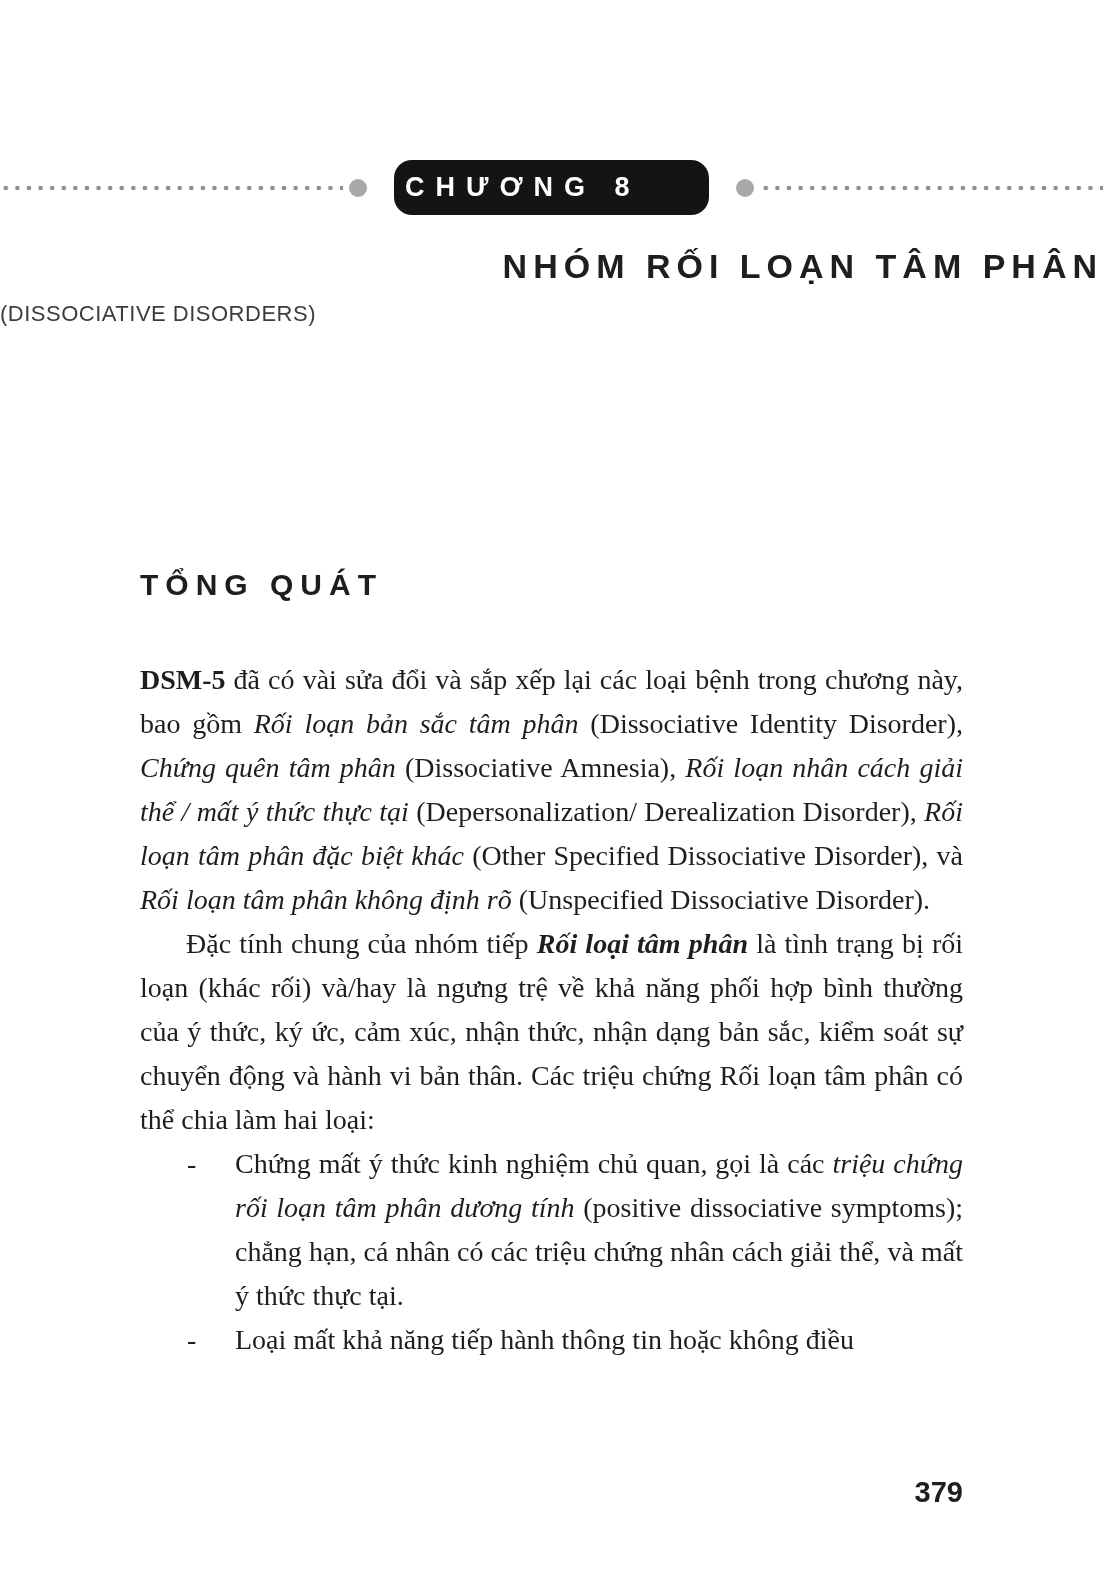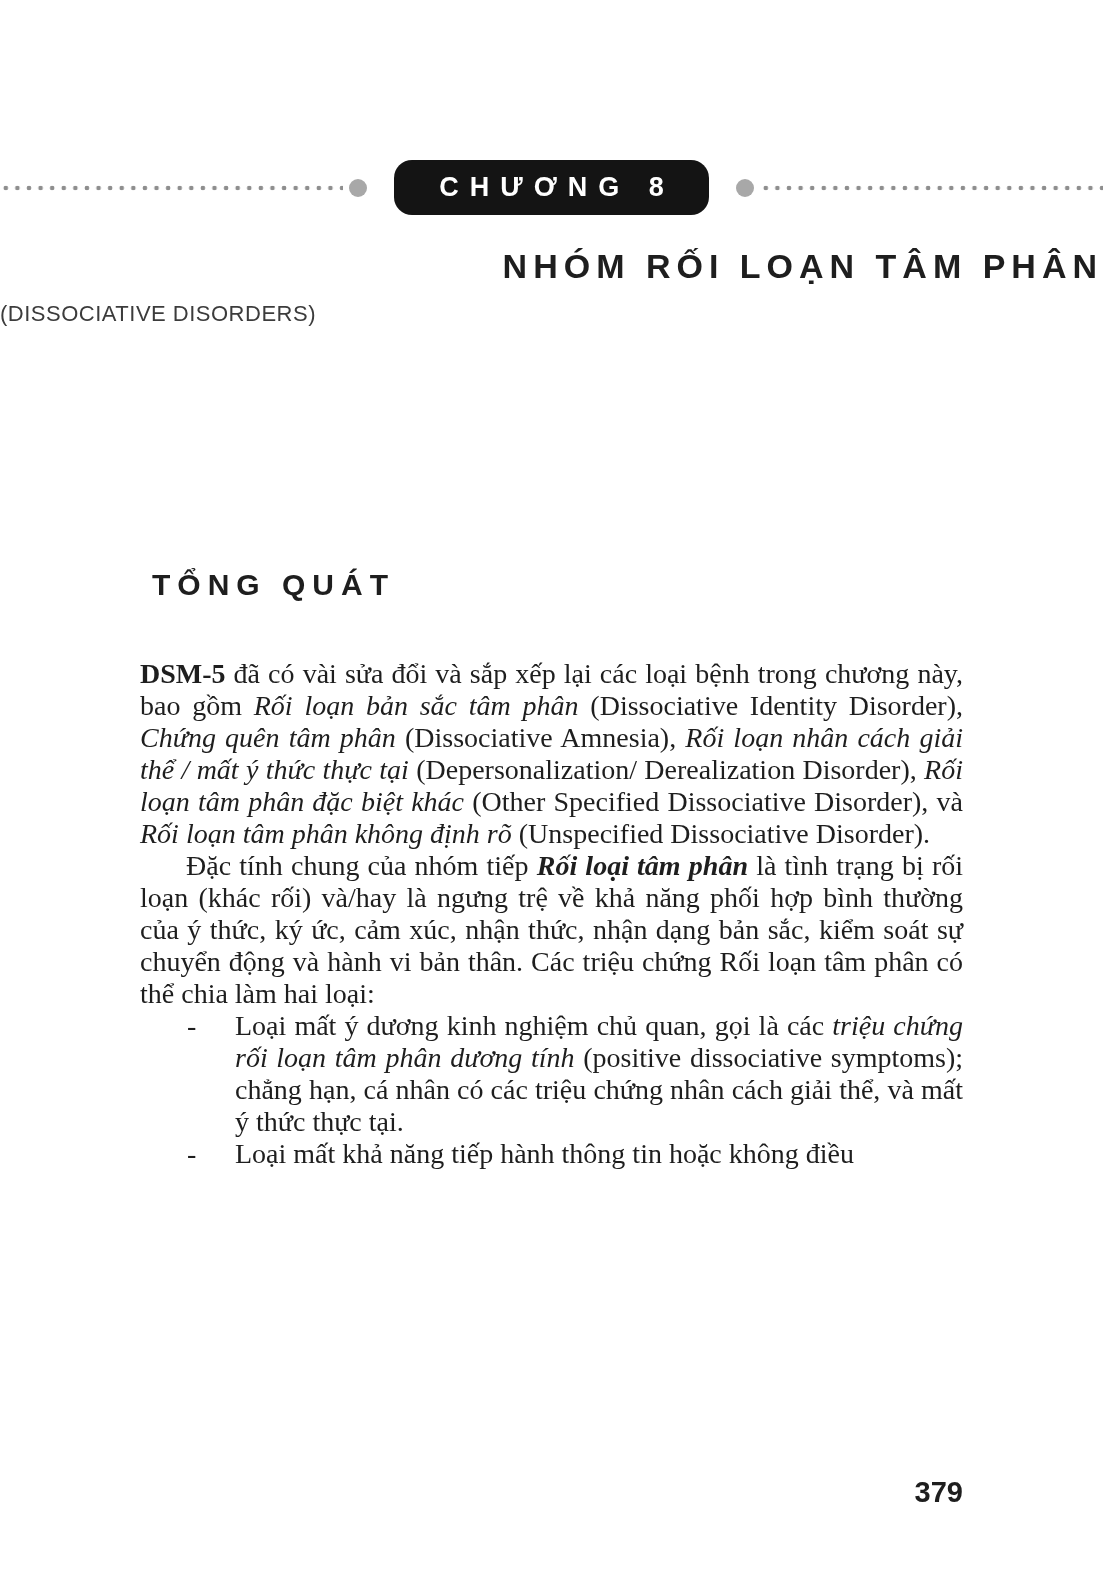--- a/index.html
+++ b/index.html
@@ -43,21 +43,21 @@
     flex:0 0 auto;
   }
   .rule-left .big-dot{margin-left:6px;}
   .rule-right .big-dot{margin-right:6px;}
   .chapter-pill{
     flex:0 0 auto;
     width:315px;height:55px;
     margin:0 27px;
     background:var(--pill-bg);
     border-radius:18px;
-    display:flex;align-items:center;justify-content:center;
+    display:flex;align-items:center;
   }
   .chapter-pill span{
     font-family:"Liberation Sans","DejaVu Sans",sans-serif;
     font-weight:700;
     font-size:27px;
     letter-spacing:11px;
     padding-left:11px; 
     color:#ffffff;
     white-space:nowrap;
   }
@@ -86,30 +86,29 @@
 
   
   .section-heading{
     position:absolute;
     top:568px;left:140px;
     font-family:"Liberation Sans","DejaVu Sans",sans-serif;
     font-weight:700;
     font-size:30px;
     letter-spacing:7px;
     color:var(--ink);
-    margin-left:12px;
   }
 
   
   .body-text{
     position:absolute;
     top:658px;left:140px;
     width:823px;
     font-size:28px;
-    line-height:32px;
+    line-height:44px;
     text-align:justify;
     color:var(--ink);
   }
   .para{margin:0;}
   .para.indent{text-indent:46px;}
   .it{font-style:italic;}
   .bf{font-weight:700;}
   .list{margin:0;}
   .li{
     position:relative;
@@ -158,21 +157,21 @@
   <div class="page-subtitle">(DISSOCIATIVE DISORDERS)</div>
 
   <h2 class="section-heading">TỔNG QUÁT</h2>
 
   <article class="body-text">
     <p class="para"><span class="bf">DSM-5</span><span> đã có vài sửa đổi và sắp xếp lại các loại bệnh trong chương này, bao gồm </span><span class="it">Rối loạn bản sắc tâm phân</span><span> (Dissociative Identity Disorder), </span><span class="it">Chứng quên tâm phân</span><span> (Dissociative Amnesia), </span><span class="it">Rối loạn nhân cách giải thể / mất ý thức thực tại</span><span> (Depersonalization/ Derealization Disorder), </span><span class="it">Rối loạn tâm phân đặc biệt khác</span><span> (Other Specified Dissociative Disorder), và </span><span class="it">Rối loạn tâm phân không định rõ</span><span> (Unspecified Dissociative Disorder).</span></p>
     <p class="para indent"><span>Đặc tính chung của nhóm tiếp </span><span class="it bf">Rối loại tâm phân</span><span> là tình trạng bị rối loạn (khác rối) và/hay là ngưng trệ về khả năng phối hợp bình thường của ý thức, ký ức, cảm xúc, nhận thức, nhận dạng bản sắc, kiểm soát sự chuyển động và hành vi bản thân. Các triệu chứng Rối loạn tâm phân có thể chia làm hai loại:</span></p>
     <div class="list">
       <div class="li">
         <span class="marker">-</span>
-        <span class="li-body"><span>Loại mất ý dương kinh nghiệm chủ quan, gọi là các </span><span class="it">triệu chứng rối loạn tâm phân dương tính</span><span> (positive dissociative symptoms); chẳng hạn, cá nhân có các triệu chứng nhân cách giải thể, và mất ý thức thực tại.</span></span>
+        <span class="li-body"><span>Chứng mất ý thức kinh nghiệm chủ quan, gọi là các </span><span class="it">triệu chứng rối loạn tâm phân dương tính</span><span> (positive dissociative symptoms); chẳng hạn, cá nhân có các triệu chứng nhân cách giải thể, và mất ý thức thực tại.</span></span>
       </div>
       <div class="li">
         <span class="marker">-</span>
         <span class="li-body"><span>Loại mất khả năng tiếp hành thông tin hoặc không điều</span></span>
       </div>
     </div>
   </article>
 
   <footer class="page-footer">
     <span>379</span>

